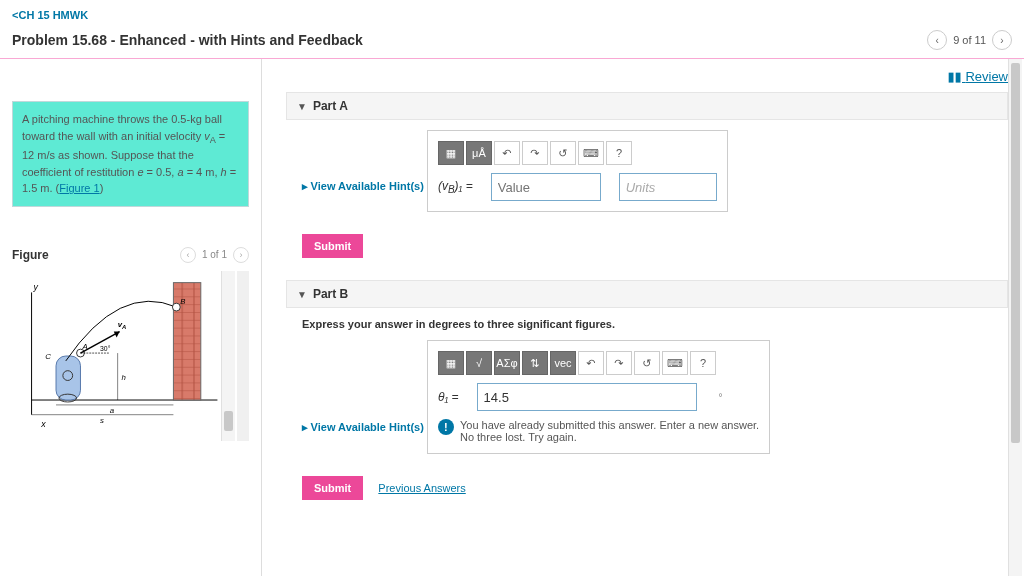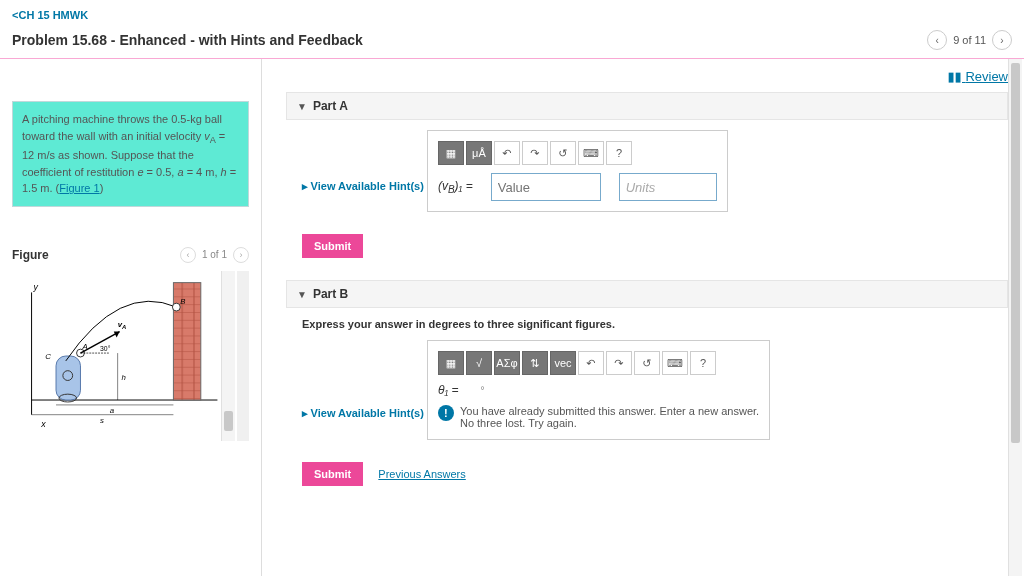--- a/index.html
+++ b/index.html
@@ -159,20 +159,21 @@
           <div class="tool-btn">⇅</div>
           <div class="tool-btn">vec</div>
           <div class="tool-btn light">↶</div>
           <div class="tool-btn light">↷</div>
           <div class="tool-btn light">↺</div>
           <div class="tool-btn light">⌨</div>
           <div class="tool-btn light">?</div>
         </div>
         <div class="input-row">
           <span class="var-label">θ₁ = </span>
+          <input class="value-input filled" value="14.5" style="">
           <span class="unit-small">°</span>
         </div>
         <div class="feedback">
           <div class="fb-icon">!</div>
           <div><span>You have already submitted this answer. Enter a new answer.</span><br><span>No three lost. Try again.</span></div>
         </div>
       </div>
       <div>
         <button class="submit-btn">Submit</button>
         <a class="prev-link">Previous Answers</a>

